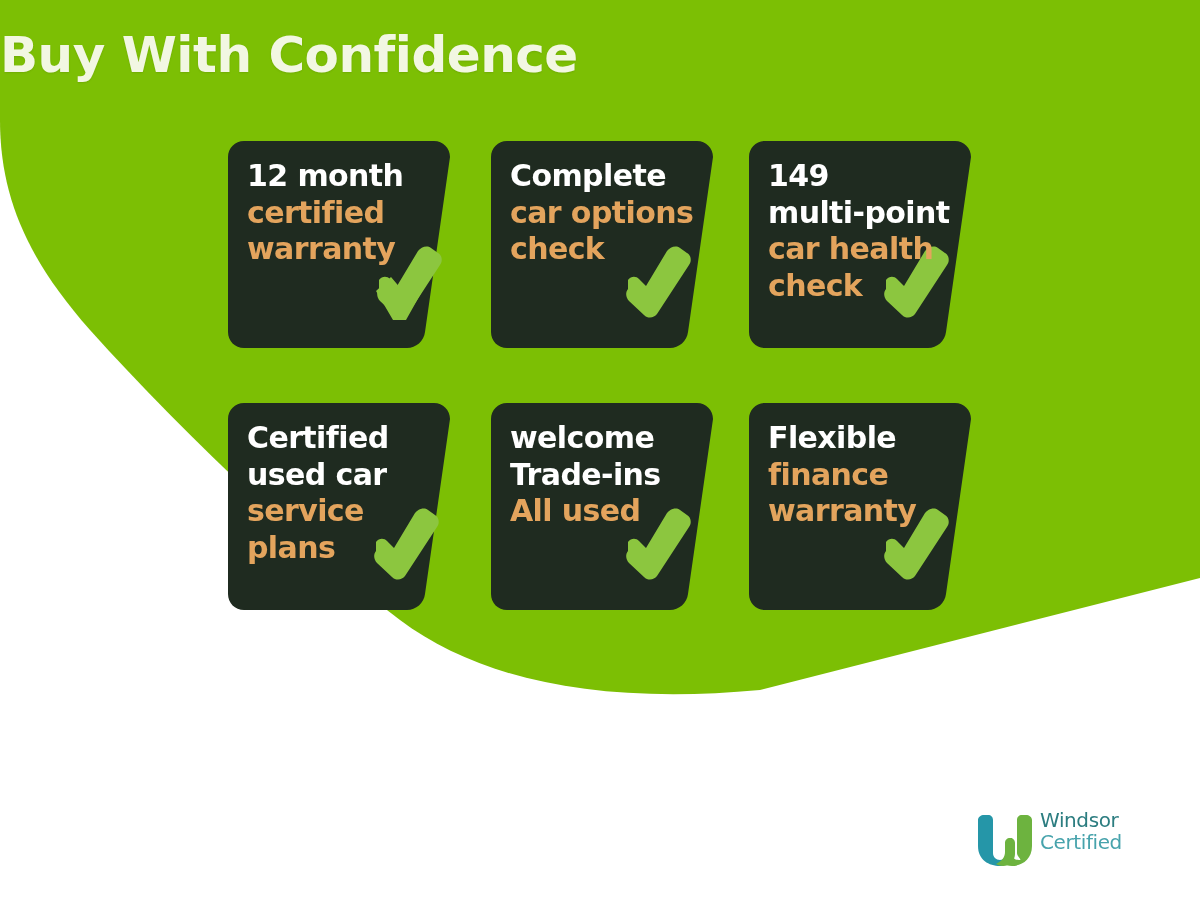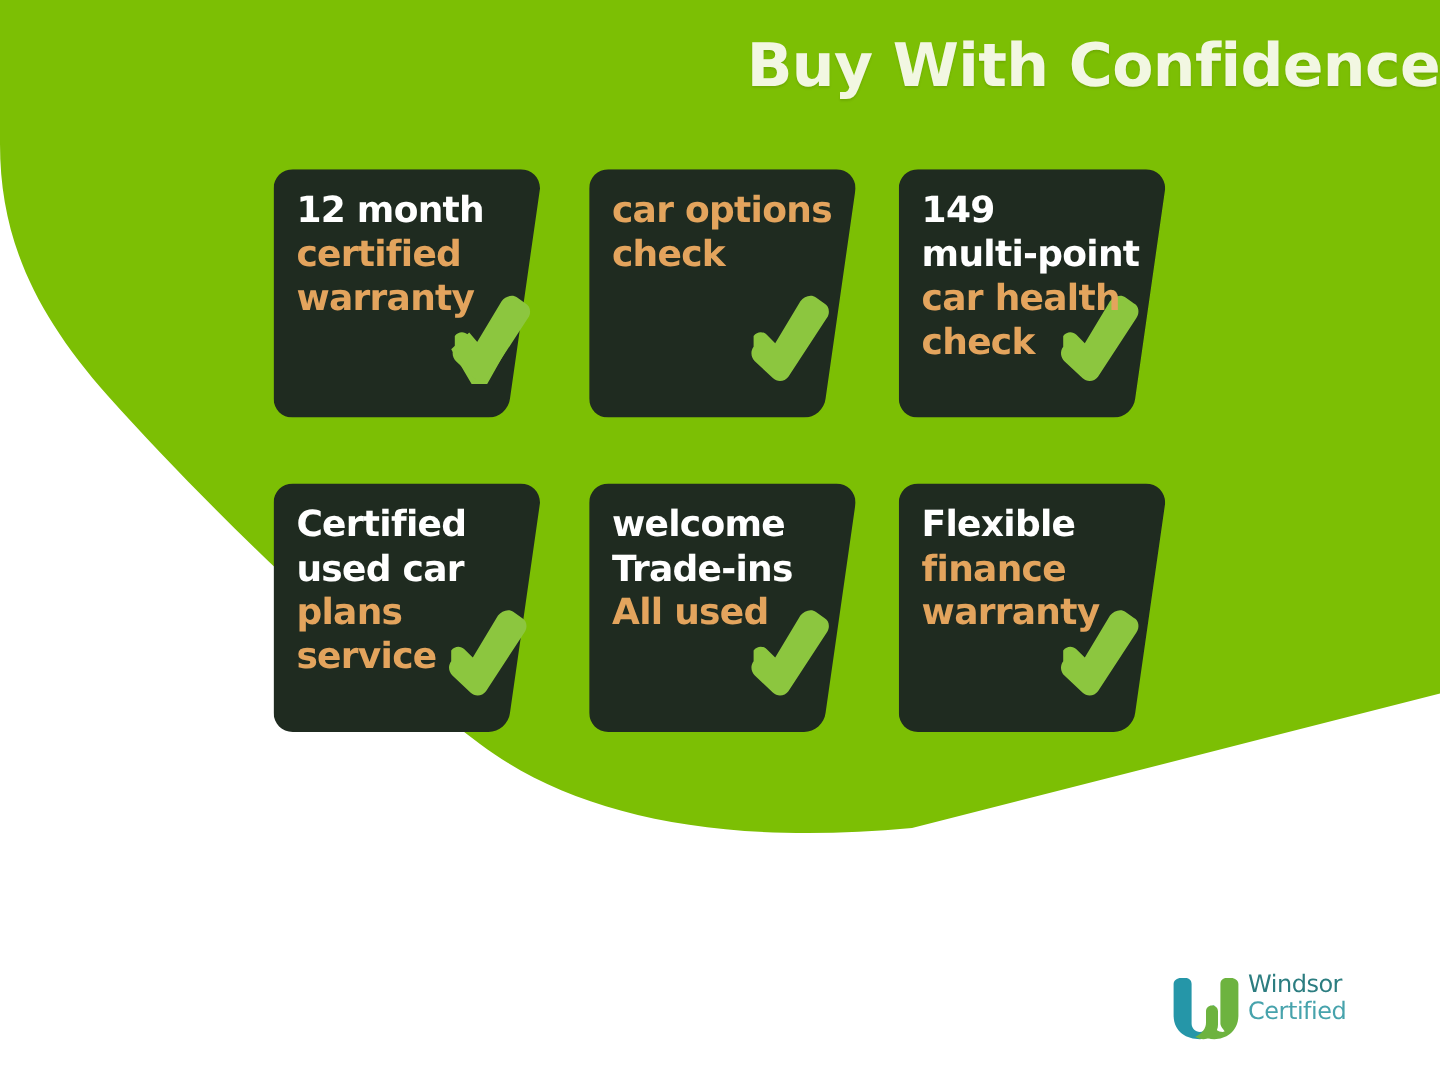--- a/index.html
+++ b/index.html
@@ -32,21 +32,21 @@
     height: 900px;
   }
   .green-bg svg { display: block; }
 
   
   .title {
     position: absolute;
     left: 0;
     top: 26px;
     width: 1200px;
-    text-align: right;
+    text-align: left;
     font-size: 50px;
     font-weight: bold;
     letter-spacing: -0.5px;
     color: #F2F7E2;
     font-family: "DejaVu Sans", sans-serif;
     text-shadow: 0 1px 2px rgba(0,0,0,0.10);
   }
 
   
   .cards {
@@ -160,20 +160,21 @@
     <div class="card col-1 row-0">
       <div class="card-shape">
         <svg width="222" height="207" viewBox="0 0 222 207" xmlns="http://www.w3.org/2000/svg">
           <path d="M 16 0 L 206 0 C 215 0 222 7 222 16 L 197 191 C 196 200 188 207 179 207 L 16 207 C 7 207 0 200 0 191 L 0 16 C 0 7 7 0 16 0 Z" fill="#1F2B20"></path>
           <g>
             <path d="M 137 148 C 134 152 135 157 138 160 L 153 174 C 157 178 163 177 166 173 L 198 124 C 201 120 200 114 196 112 L 189 107 C 185 104 179 106 176 110 L 155 145 L 148 138 C 145 135 140 135 137 139 Z" fill="#8CC63F"></path>
           </g>
         </svg>
       </div>
       <div class="card-text">
+        <span class="line-white">Complete</span>
         <span class="line-accent">car options</span>
         <span class="line-accent">check</span>
       </div>
     </div>
 
     <div class="card col-2 row-0">
       <div class="card-shape">
         <svg width="222" height="207" viewBox="0 0 222 207" xmlns="http://www.w3.org/2000/svg">
           <path d="M 16 0 L 206 0 C 215 0 222 7 222 16 L 197 191 C 196 200 188 207 179 207 L 16 207 C 7 207 0 200 0 191 L 0 16 C 0 7 7 0 16 0 Z" fill="#1F2B20"></path>
           <g>
@@ -194,22 +195,22 @@
         <svg width="222" height="207" viewBox="0 0 222 207" xmlns="http://www.w3.org/2000/svg">
           <path d="M 16 0 L 206 0 C 215 0 222 7 222 16 L 197 191 C 196 200 188 207 179 207 L 16 207 C 7 207 0 200 0 191 L 0 16 C 0 7 7 0 16 0 Z" fill="#1F2B20"></path>
           <g>
             <path d="M 148 148 C 145 152 146 157 149 160 L 164 174 C 168 178 174 177 177 173 L 209 124 C 212 120 211 114 207 112 L 200 107 C 196 104 190 106 187 110 L 166 145 L 159 138 C 156 135 151 135 148 139 Z" fill="#8CC63F"></path>
           </g>
         </svg>
       </div>
       <div class="card-text">
         <span class="line-white">Certified</span>
         <span class="line-white">used car</span>
+        <span class="line-accent">service</span>
         <span class="line-accent">plans</span>
-        <span class="line-accent">service</span>
       </div>
     </div>
 
     <div class="card col-1 row-1">
       <div class="card-shape">
         <svg width="222" height="207" viewBox="0 0 222 207" xmlns="http://www.w3.org/2000/svg">
           <path d="M 16 0 L 206 0 C 215 0 222 7 222 16 L 197 191 C 196 200 188 207 179 207 L 16 207 C 7 207 0 200 0 191 L 0 16 C 0 7 7 0 16 0 Z" fill="#1F2B20"></path>
           <g>
             <path d="M 137 148 C 134 152 135 157 138 160 L 153 174 C 157 178 163 177 166 173 L 198 124 C 201 120 200 114 196 112 L 189 107 C 185 104 179 106 176 110 L 155 145 L 148 138 C 145 135 140 135 137 139 Z" fill="#8CC63F"></path>
           </g>

